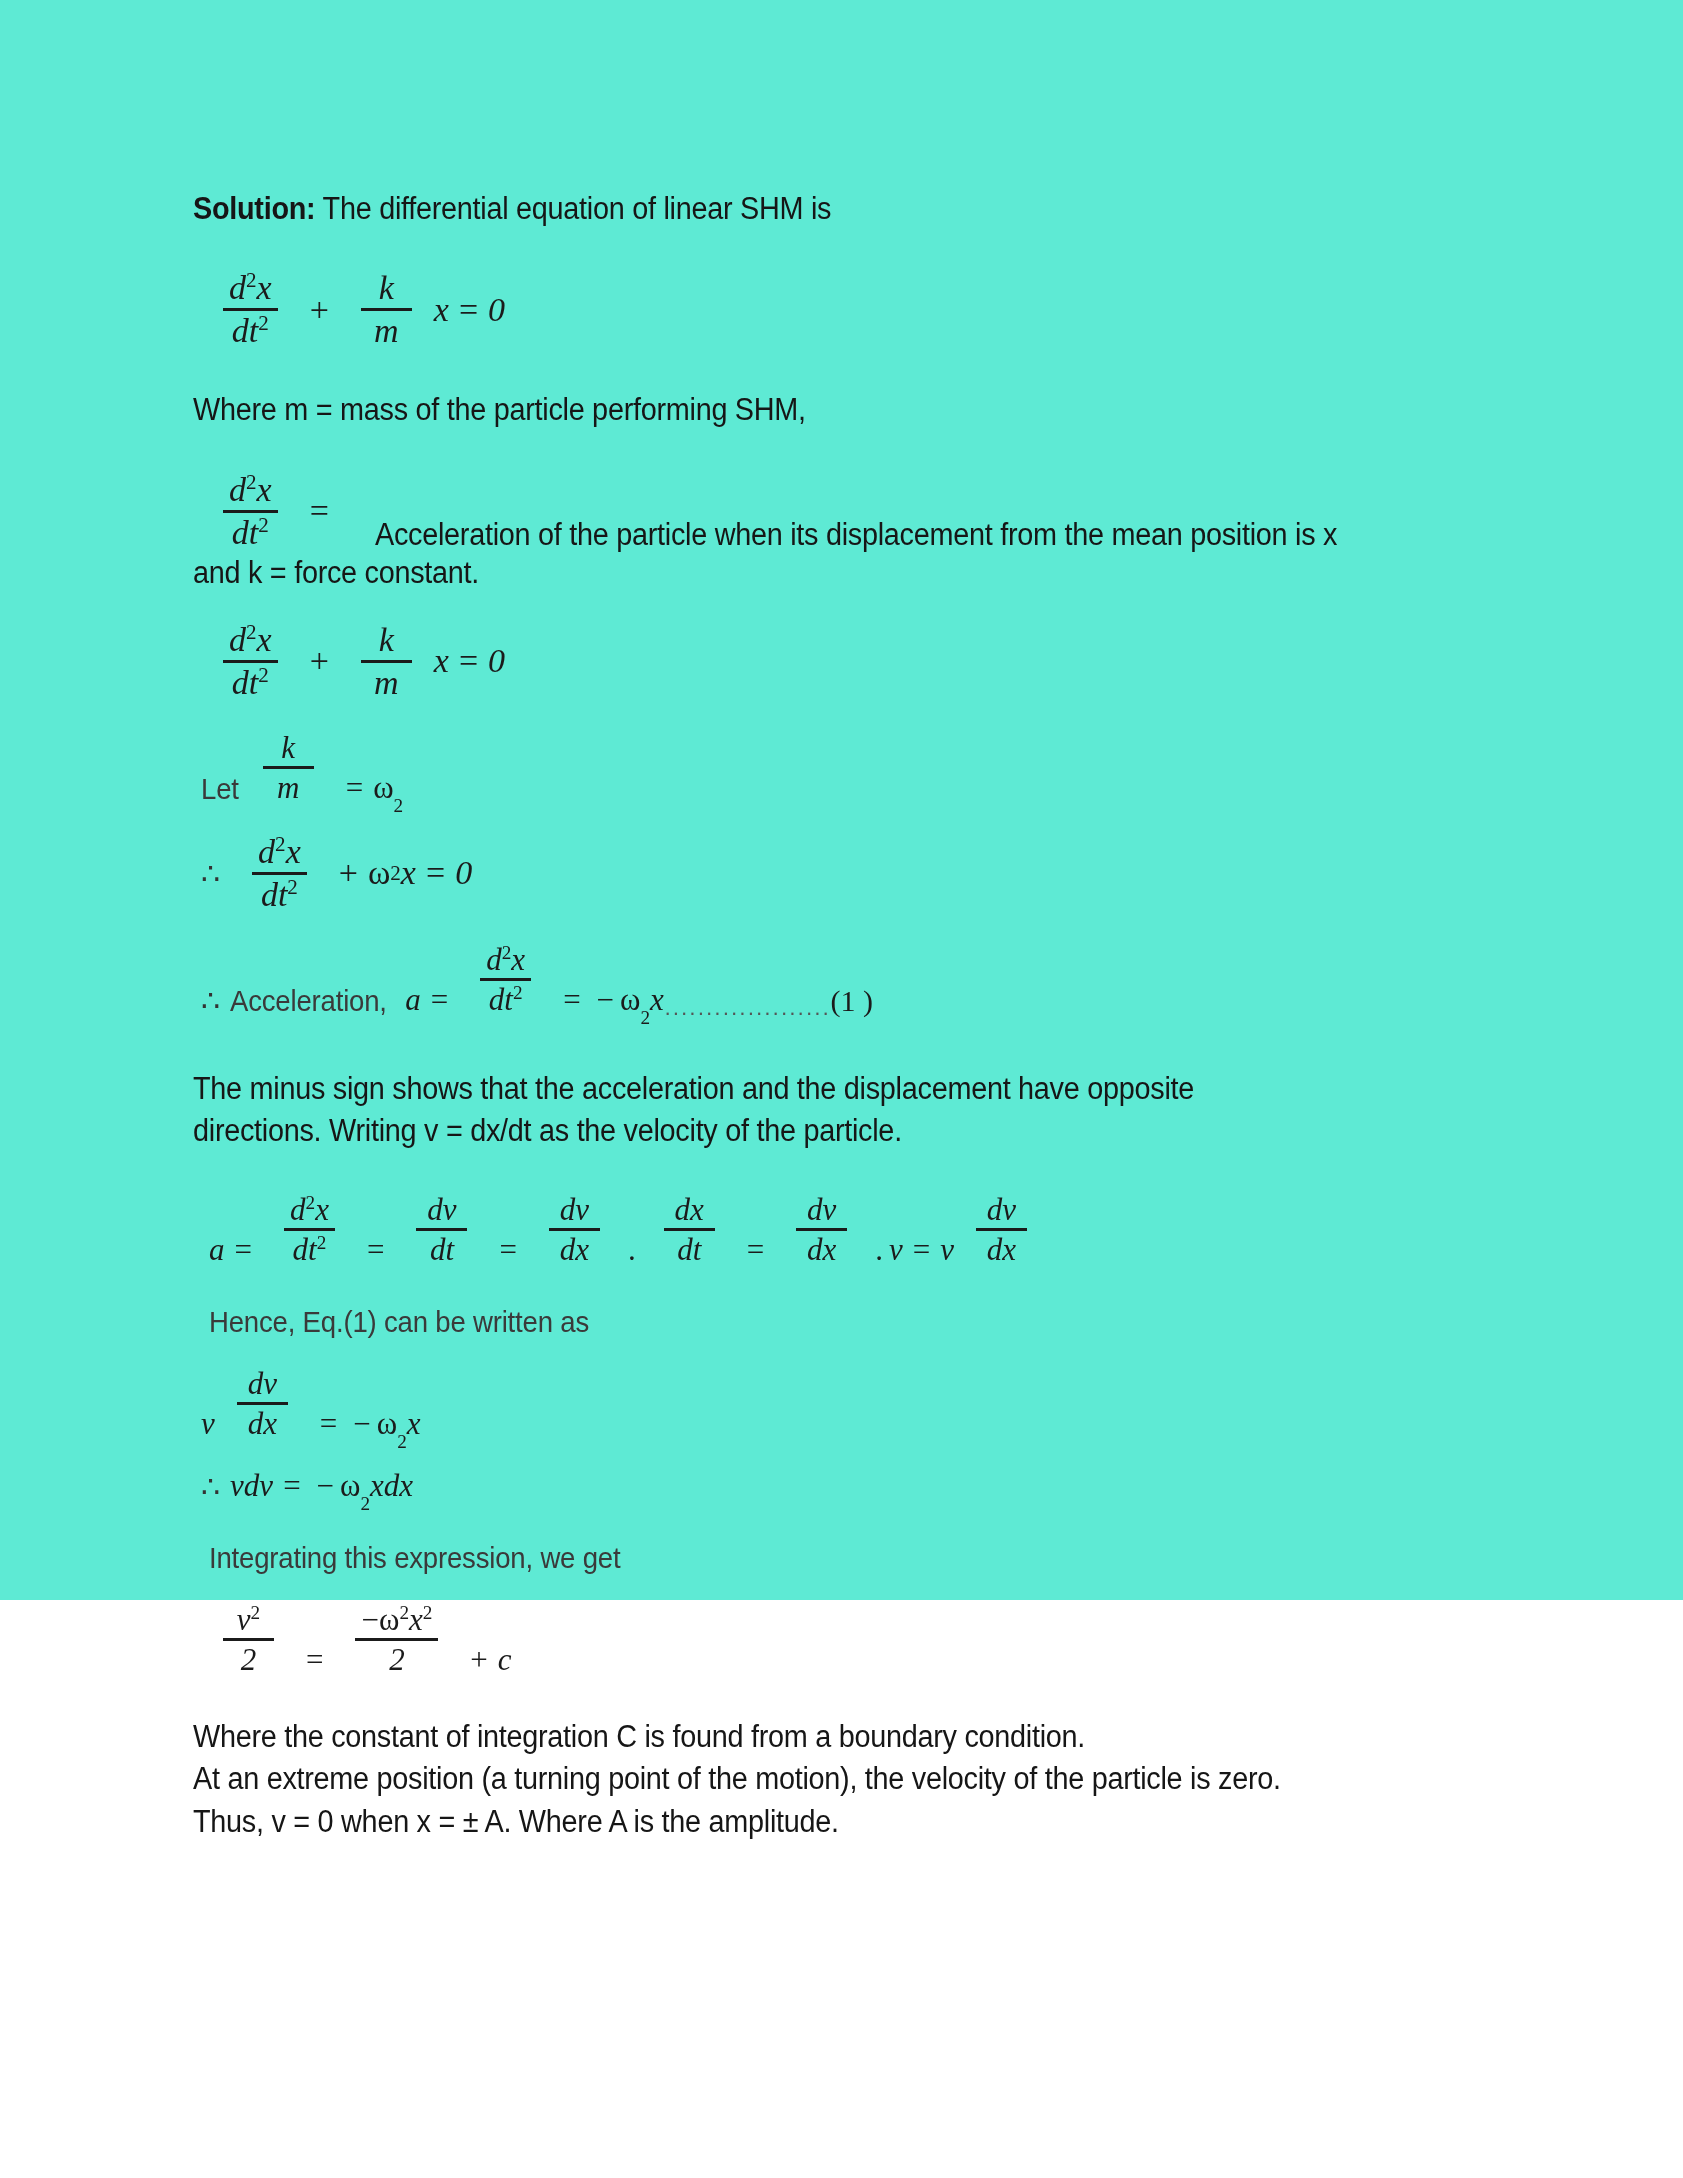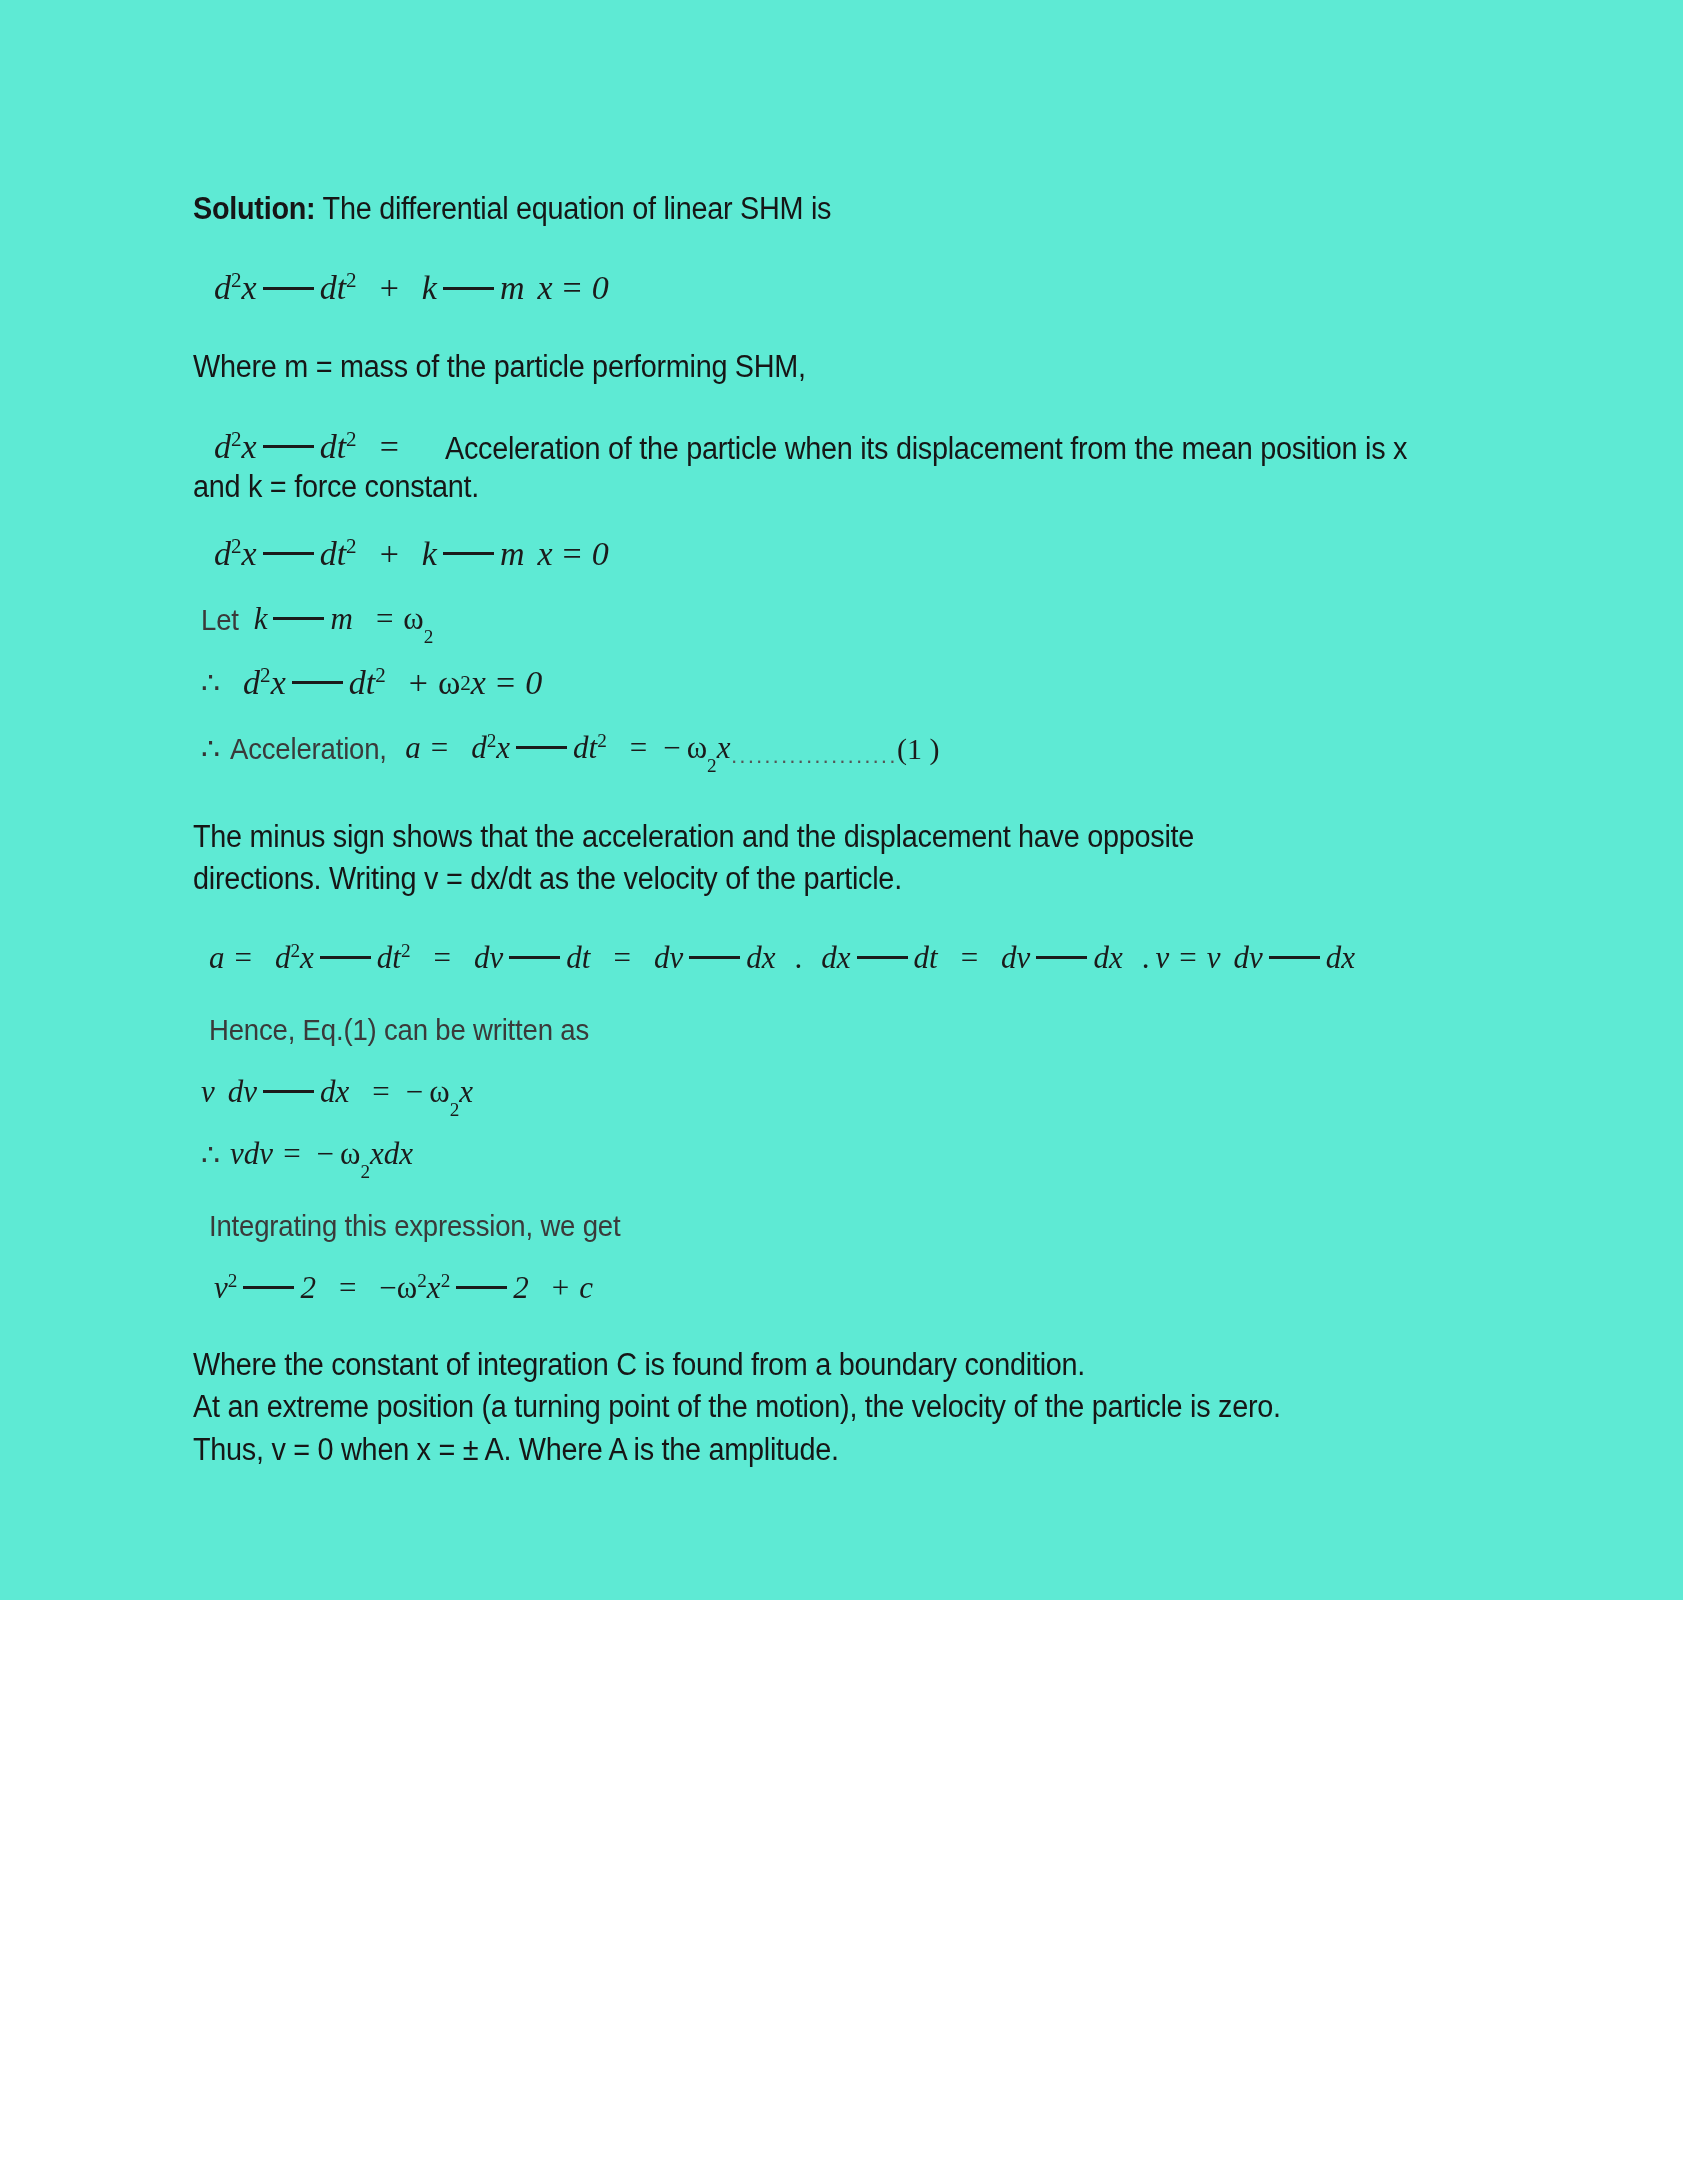--- a/index.html
+++ b/index.html
@@ -57,24 +57,25 @@
     font-style: italic;
     color: #1b1b1b;
     display: flex;
     align-items: center;
     white-space: nowrap;
   }
   .math .up { font-style: normal; }
 
   .frac {
     display: inline-flex;
+    flex-direction: column;
     align-items: center;
     justify-content: center;
     vertical-align: middle;
-    margin: 0 7px;
+    margin: 0 22px;
     line-height: 1;
   }
   .frac > .num,
   .frac > .den {
     padding: 3px 6px;
     white-space: nowrap;
   }
   .frac > .bar {
     width: 100%;
     min-width: 51px;

